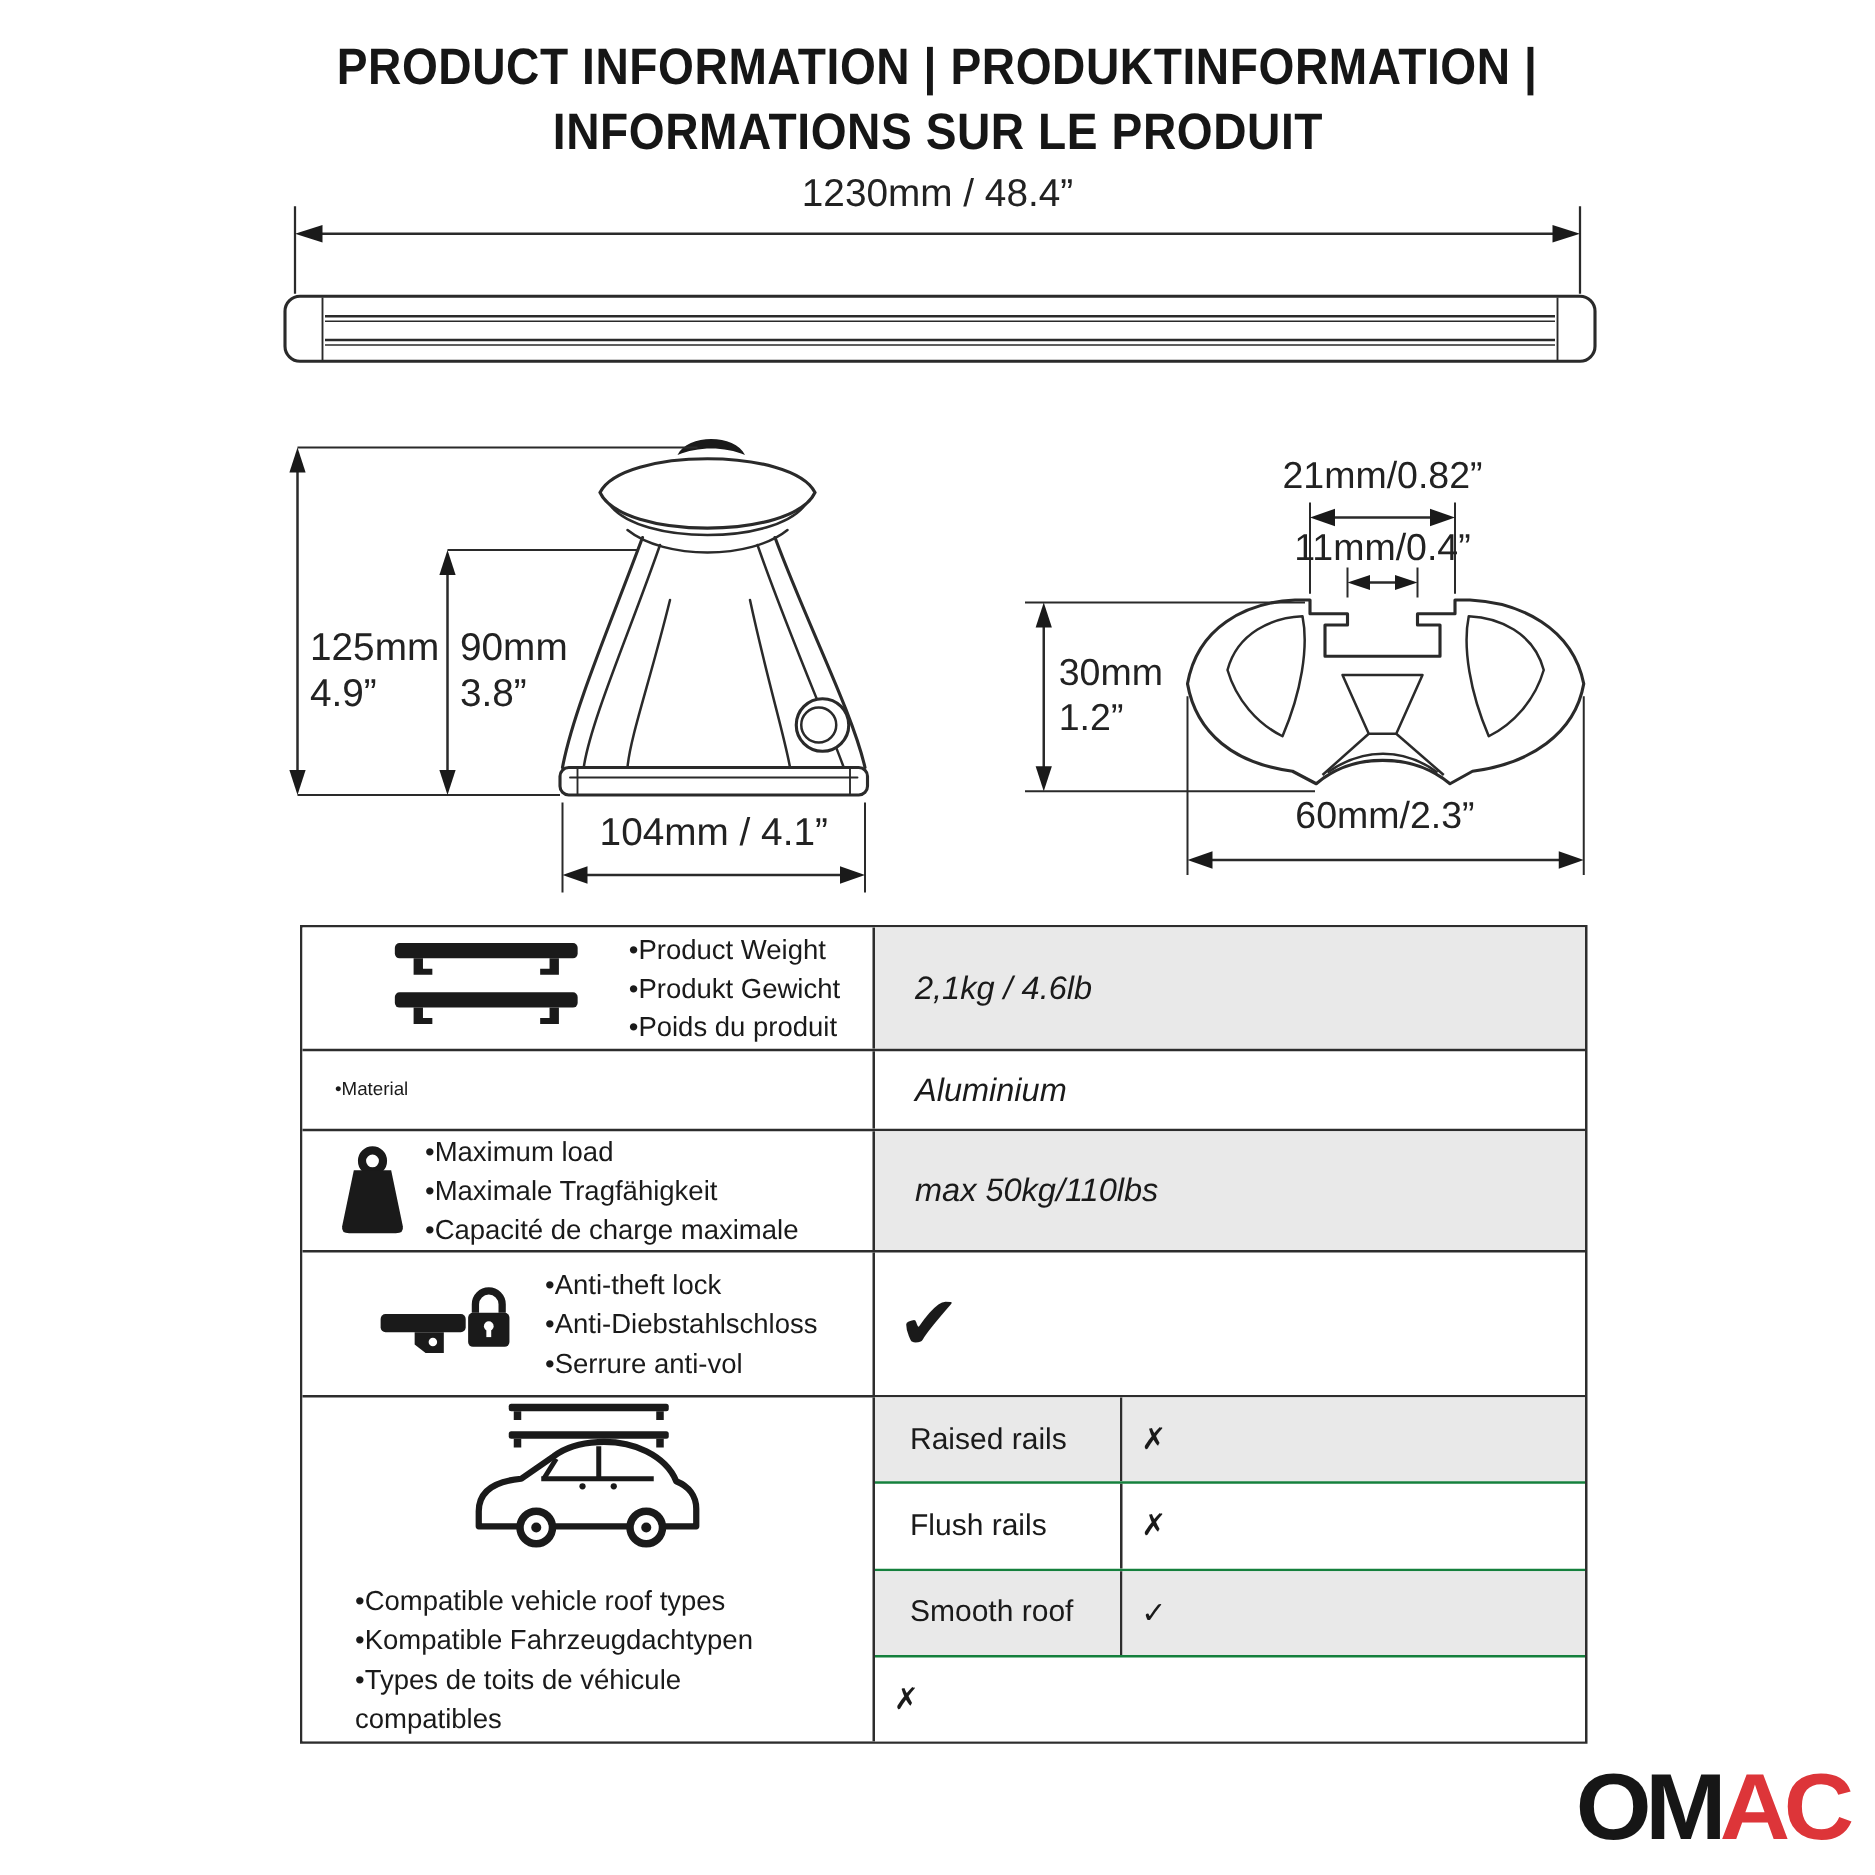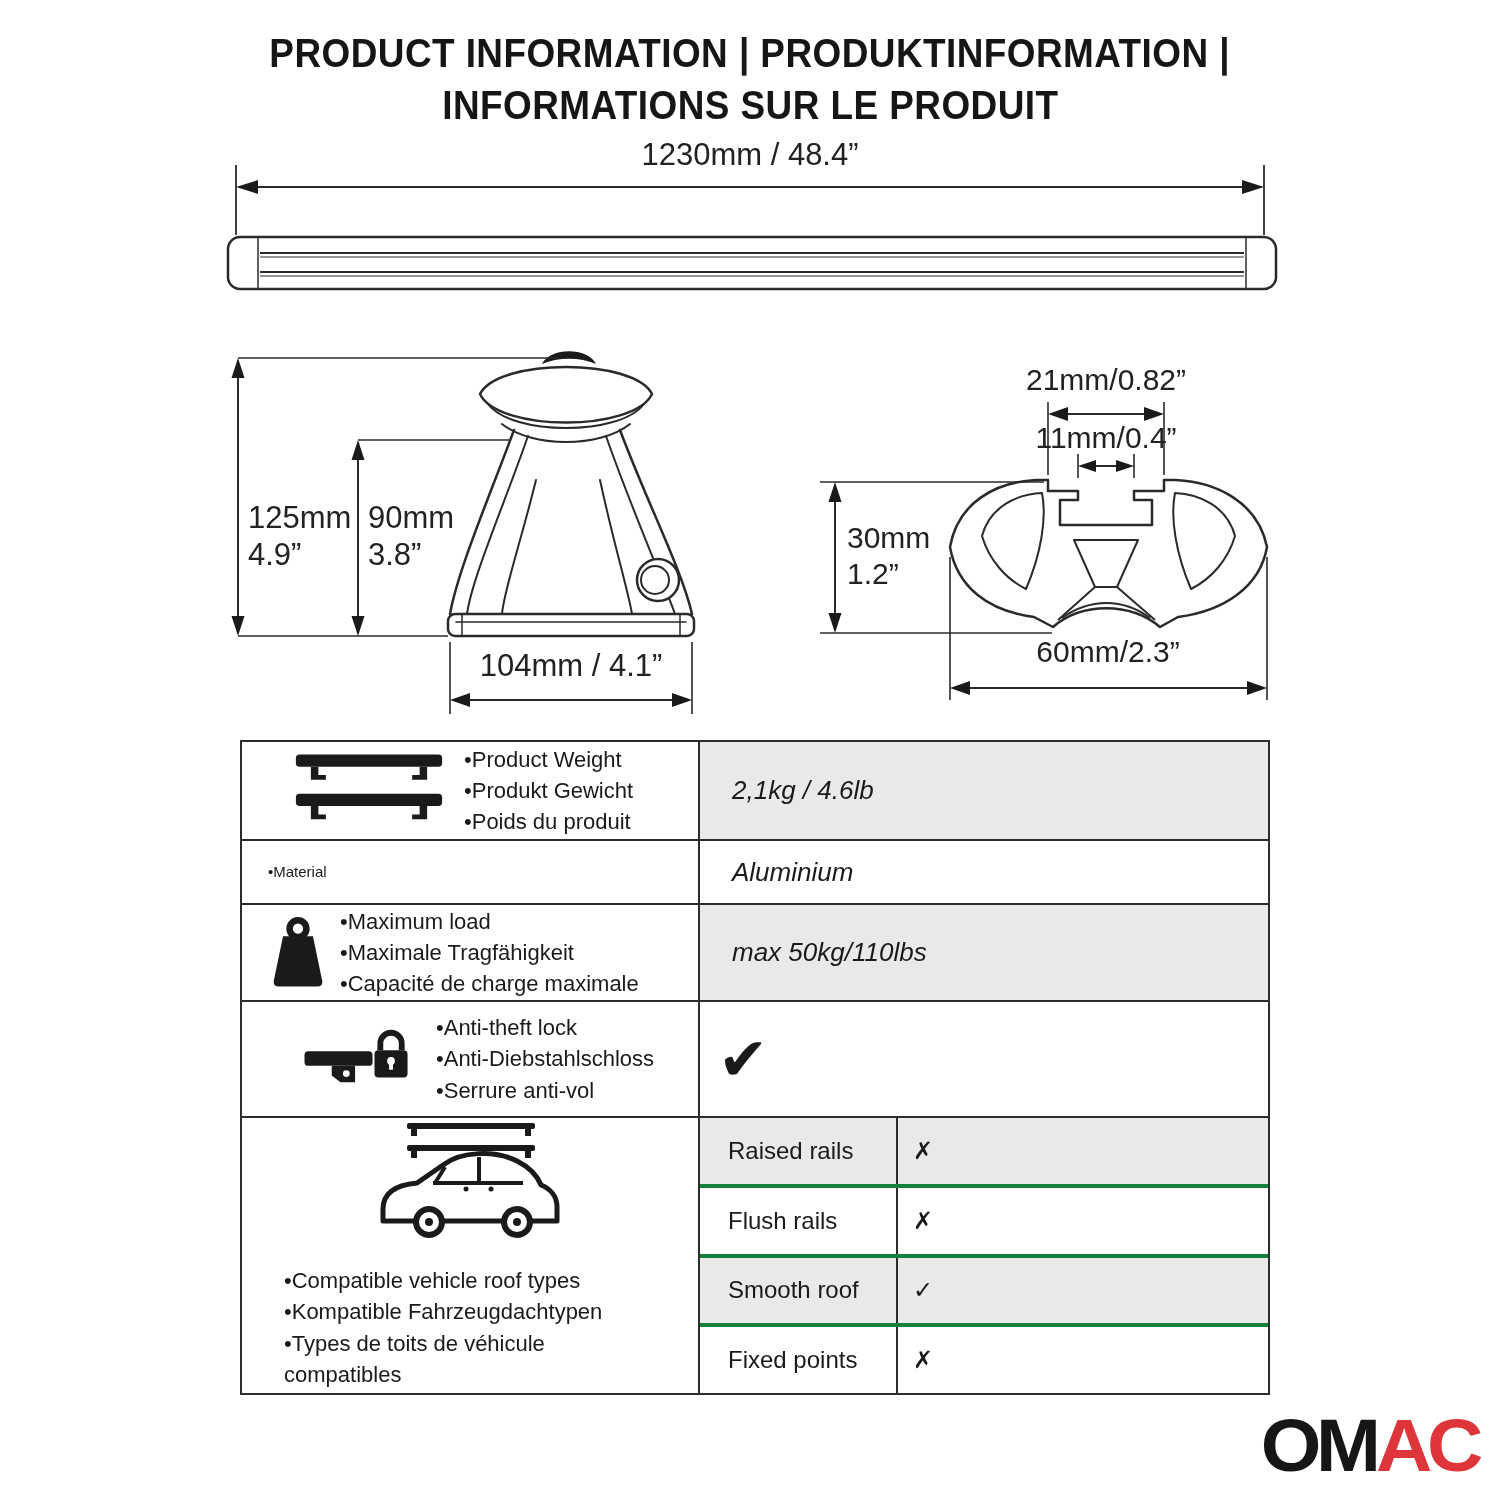--- a/index.html
+++ b/index.html
@@ -12,32 +12,32 @@
   .dimtxt-b{font-size:31px;}
   
   .spec-table{position:absolute;left:240px;top:740px;width:1030px;height:655px;border:2px solid #2d2d2d;display:flex;flex-direction:column;box-sizing:border-box;background:#fff;}
   .trow{display:flex;box-sizing:border-box;background:#fff;}
   .trow+.trow{border-top:2px solid #2d2d2d;}
   .r1{height:97px;}.r2{height:64px;}.r3{height:97px;}.r4{height:116px;}.r5{flex:1;}
   .cleft{width:456px;box-sizing:border-box;display:flex;align-items:center;}
   .cright{flex:1;border-left:2px solid #2d2d2d;box-sizing:border-box;display:flex;align-items:center;padding-left:32px;font-size:26px;font-style:italic;}
   .gray{background:#e9e9e9;}
   .labels{font-size:22px;line-height:1.42;color:#1a1a1a;}
-  .r1 .cleft{padding-left:52px;gap:20px;}
+  .r1 .cleft{padding-left:72px;gap:39px;}
   .r2 .cleft{padding-left:26px;}
   .r3 .cleft{padding-left:28px;gap:14px;}
   .r4 .cleft{padding-left:60px;gap:24px;}
   .r4 .cright{padding-left:18px;}
   .bigcheck{font-size:60px;font-weight:bold;font-family:"Liberation Sans","DejaVu Sans",sans-serif;}
   .r5 .cleft{flex-direction:column;justify-content:center;align-items:flex-start;padding-left:42px;}
   .carwrap{width:100%;display:flex;justify-content:center;margin-bottom:16px;padding-right:40px;box-sizing:border-box;}
   .r5 .labels{width:382px;}
   .subgrid{flex:1;border-left:2px solid #2d2d2d;display:flex;flex-direction:column;box-sizing:border-box;}
   .subrow{flex:1;display:flex;box-sizing:border-box;background:#fff;}
-  .subrow+.subrow{border-top:4px solid #15803d;text-align:right;}
+  .subrow+.subrow{border-top:2px solid #15803d;text-align:right;}
   .sublabel{width:198px;border-right:2px solid #2d2d2d;box-sizing:border-box;display:flex;align-items:center;padding-left:28px;font-size:24px;}
   .subval{flex:1;display:flex;align-items:center;padding-left:15px;font-size:24px;font-family:"Liberation Sans","DejaVu Sans",sans-serif;}
   
   .logo{position:absolute;right:22px;bottom:12px;font-size:75px;font-weight:900;letter-spacing:-5px;transform:scaleX(1.04);transform-origin:right center;white-space:nowrap;}
   .logo .lg-black{color:#161616;}
   .logo .lg-red{color:#dd3539;}
 </style>
 </head>
 <body>
 
@@ -265,21 +265,20 @@
       </div>
       <div class="subrow">
         <div class="sublabel">Flush rails</div>
         <div class="subval">✗</div>
       </div>
       <div class="subrow gray">
         <div class="sublabel gray">Smooth roof</div>
         <div class="subval gray">✓</div>
       </div>
       <div class="subrow">
-        <div class="sublabel">Fixed points</div>
         <div class="subval">✗</div>
       </div>
     </div>
   </div>
 </div>
 
 <div class="logo">
   <span class="lg-black">OM</span><span class="lg-red">AC</span>
 </div>
 

